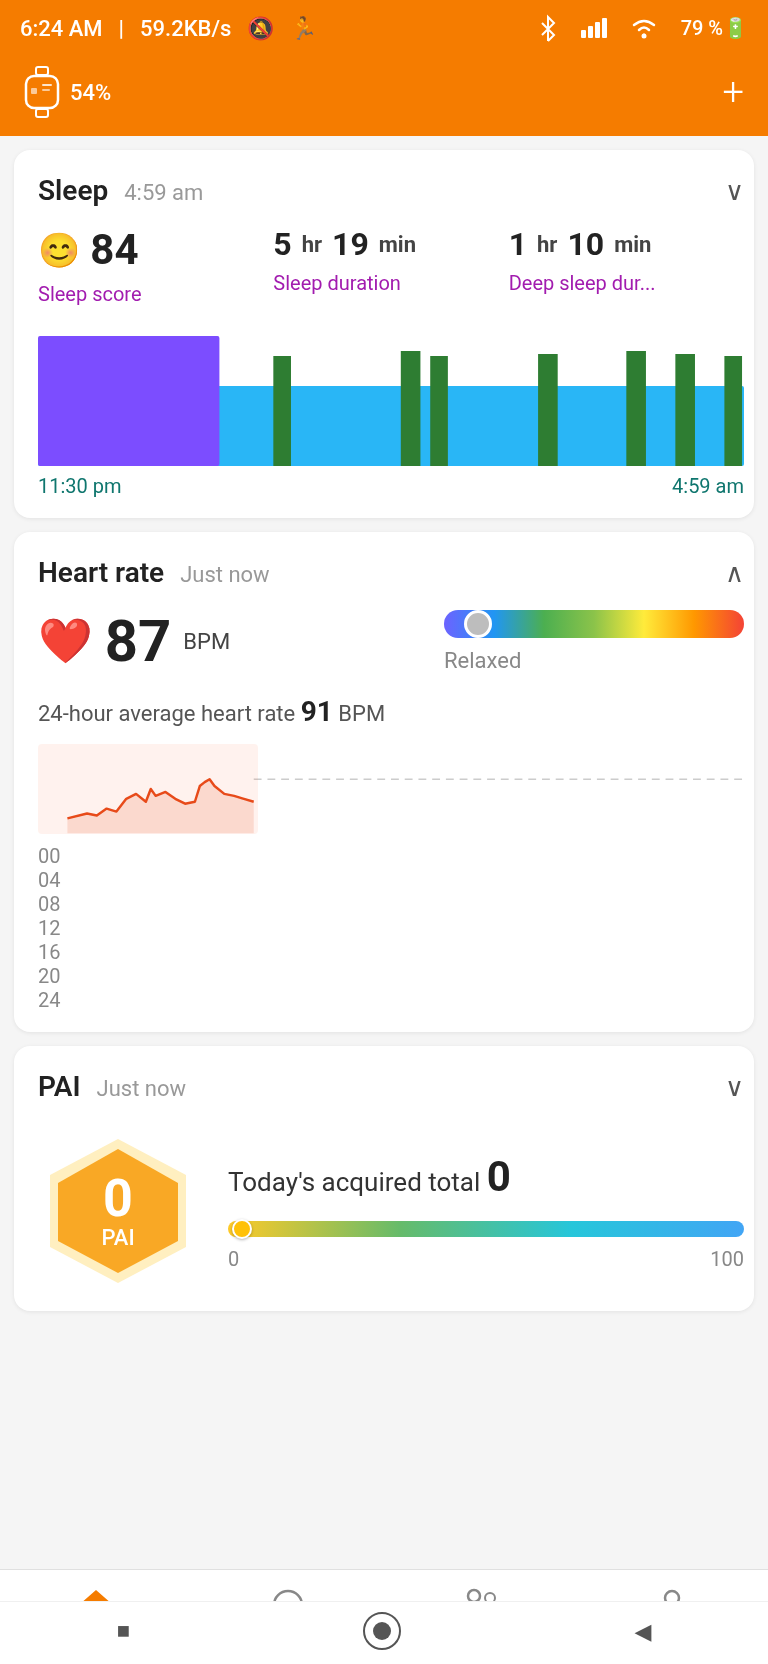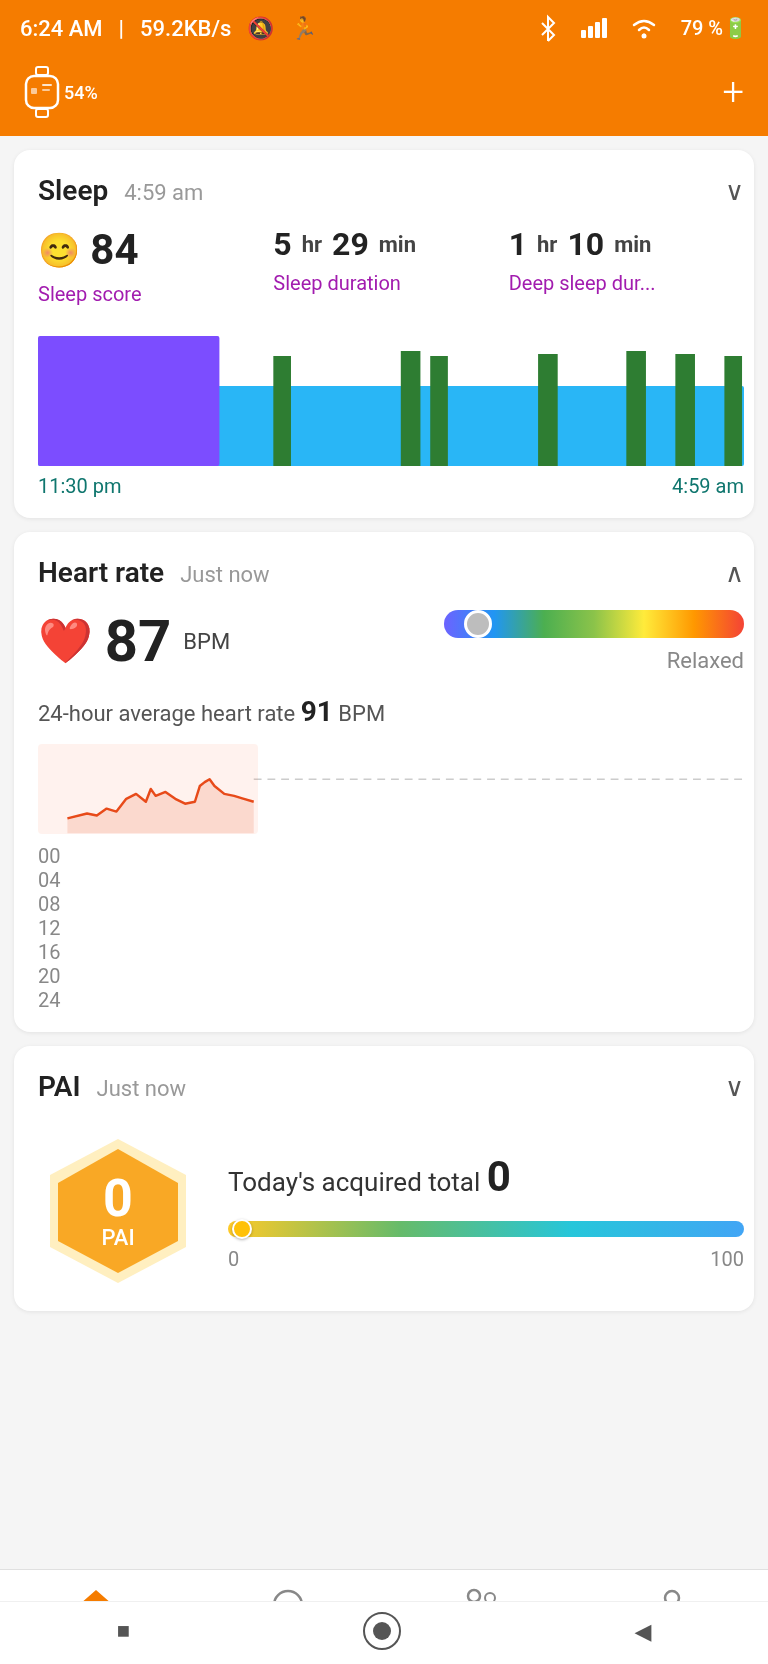--- a/index.html
+++ b/index.html
@@ -31,21 +31,21 @@
 
     
     .header-bar {
       background: #f57c00;
       display: flex;
       align-items: center;
       justify-content: space-between;
       padding: 10px 24px 18px 24px;
       color: white;
     }
-    .header-device { display: flex; align-items: center; gap: 4px; font-size: 18px; font-weight: 500; text-align: center; }
+    .header-device { display: flex; align-items: center; gap: 10px; font-size: 22px; font-weight: 500; text-align: center; }
     .header-plus { font-size: 38px; font-weight: 300; }
 
     
     .card {
       background: white;
       border-radius: 16px;
       margin: 14px 14px;
       padding: 24px 10px 20px 24px;
       box-shadow: 0 1px 4px rgba(0,0,0,0.08);
     }
@@ -143,21 +143,21 @@
       color: #222;
     }
     .hr-bpm {
       font-size: 22px;
       color: #444;
       font-weight: 400;
     }
     .hr-right {
       display: flex;
       flex-direction: column;
-      align-items: flex-end;
+      align-items: flex-start;
       gap: 10px;
     }
     .hr-gauge {
       width: 300px;
       height: 28px;
       border-radius: 14px;
       background: linear-gradient(to right, #6c63ff, #2196f3, #4caf50, #8bc34a, #ffeb3b, #ff9800, #f44336);
       position: relative;
     }
     .hr-gauge-dot {
@@ -388,21 +388,21 @@
         <span class="emoji">😊</span>
         <span class="sleep-score-num">84</span>
       </div>
       <span class="sleep-stat-label">Sleep score</span>
     </div>
 
     <div class="sleep-stat">
       <div class="sleep-stat-top">
         <span class="sleep-stat-value">5</span>
           <span class="sleep-stat-unit">hr</span>
-        <span class="sleep-stat-value">29</span>
+        <span class="sleep-stat-value">19</span>
           <span class="sleep-stat-unit">min</span>
       </div>
       <span class="sleep-stat-label">Sleep duration</span>
     </div>
 
     <div class="sleep-stat">
       <div class="sleep-stat-top">
         <span class="sleep-stat-value">1</span>
           <span class="sleep-stat-unit">hr</span>
         <span class="sleep-stat-value">10</span>

